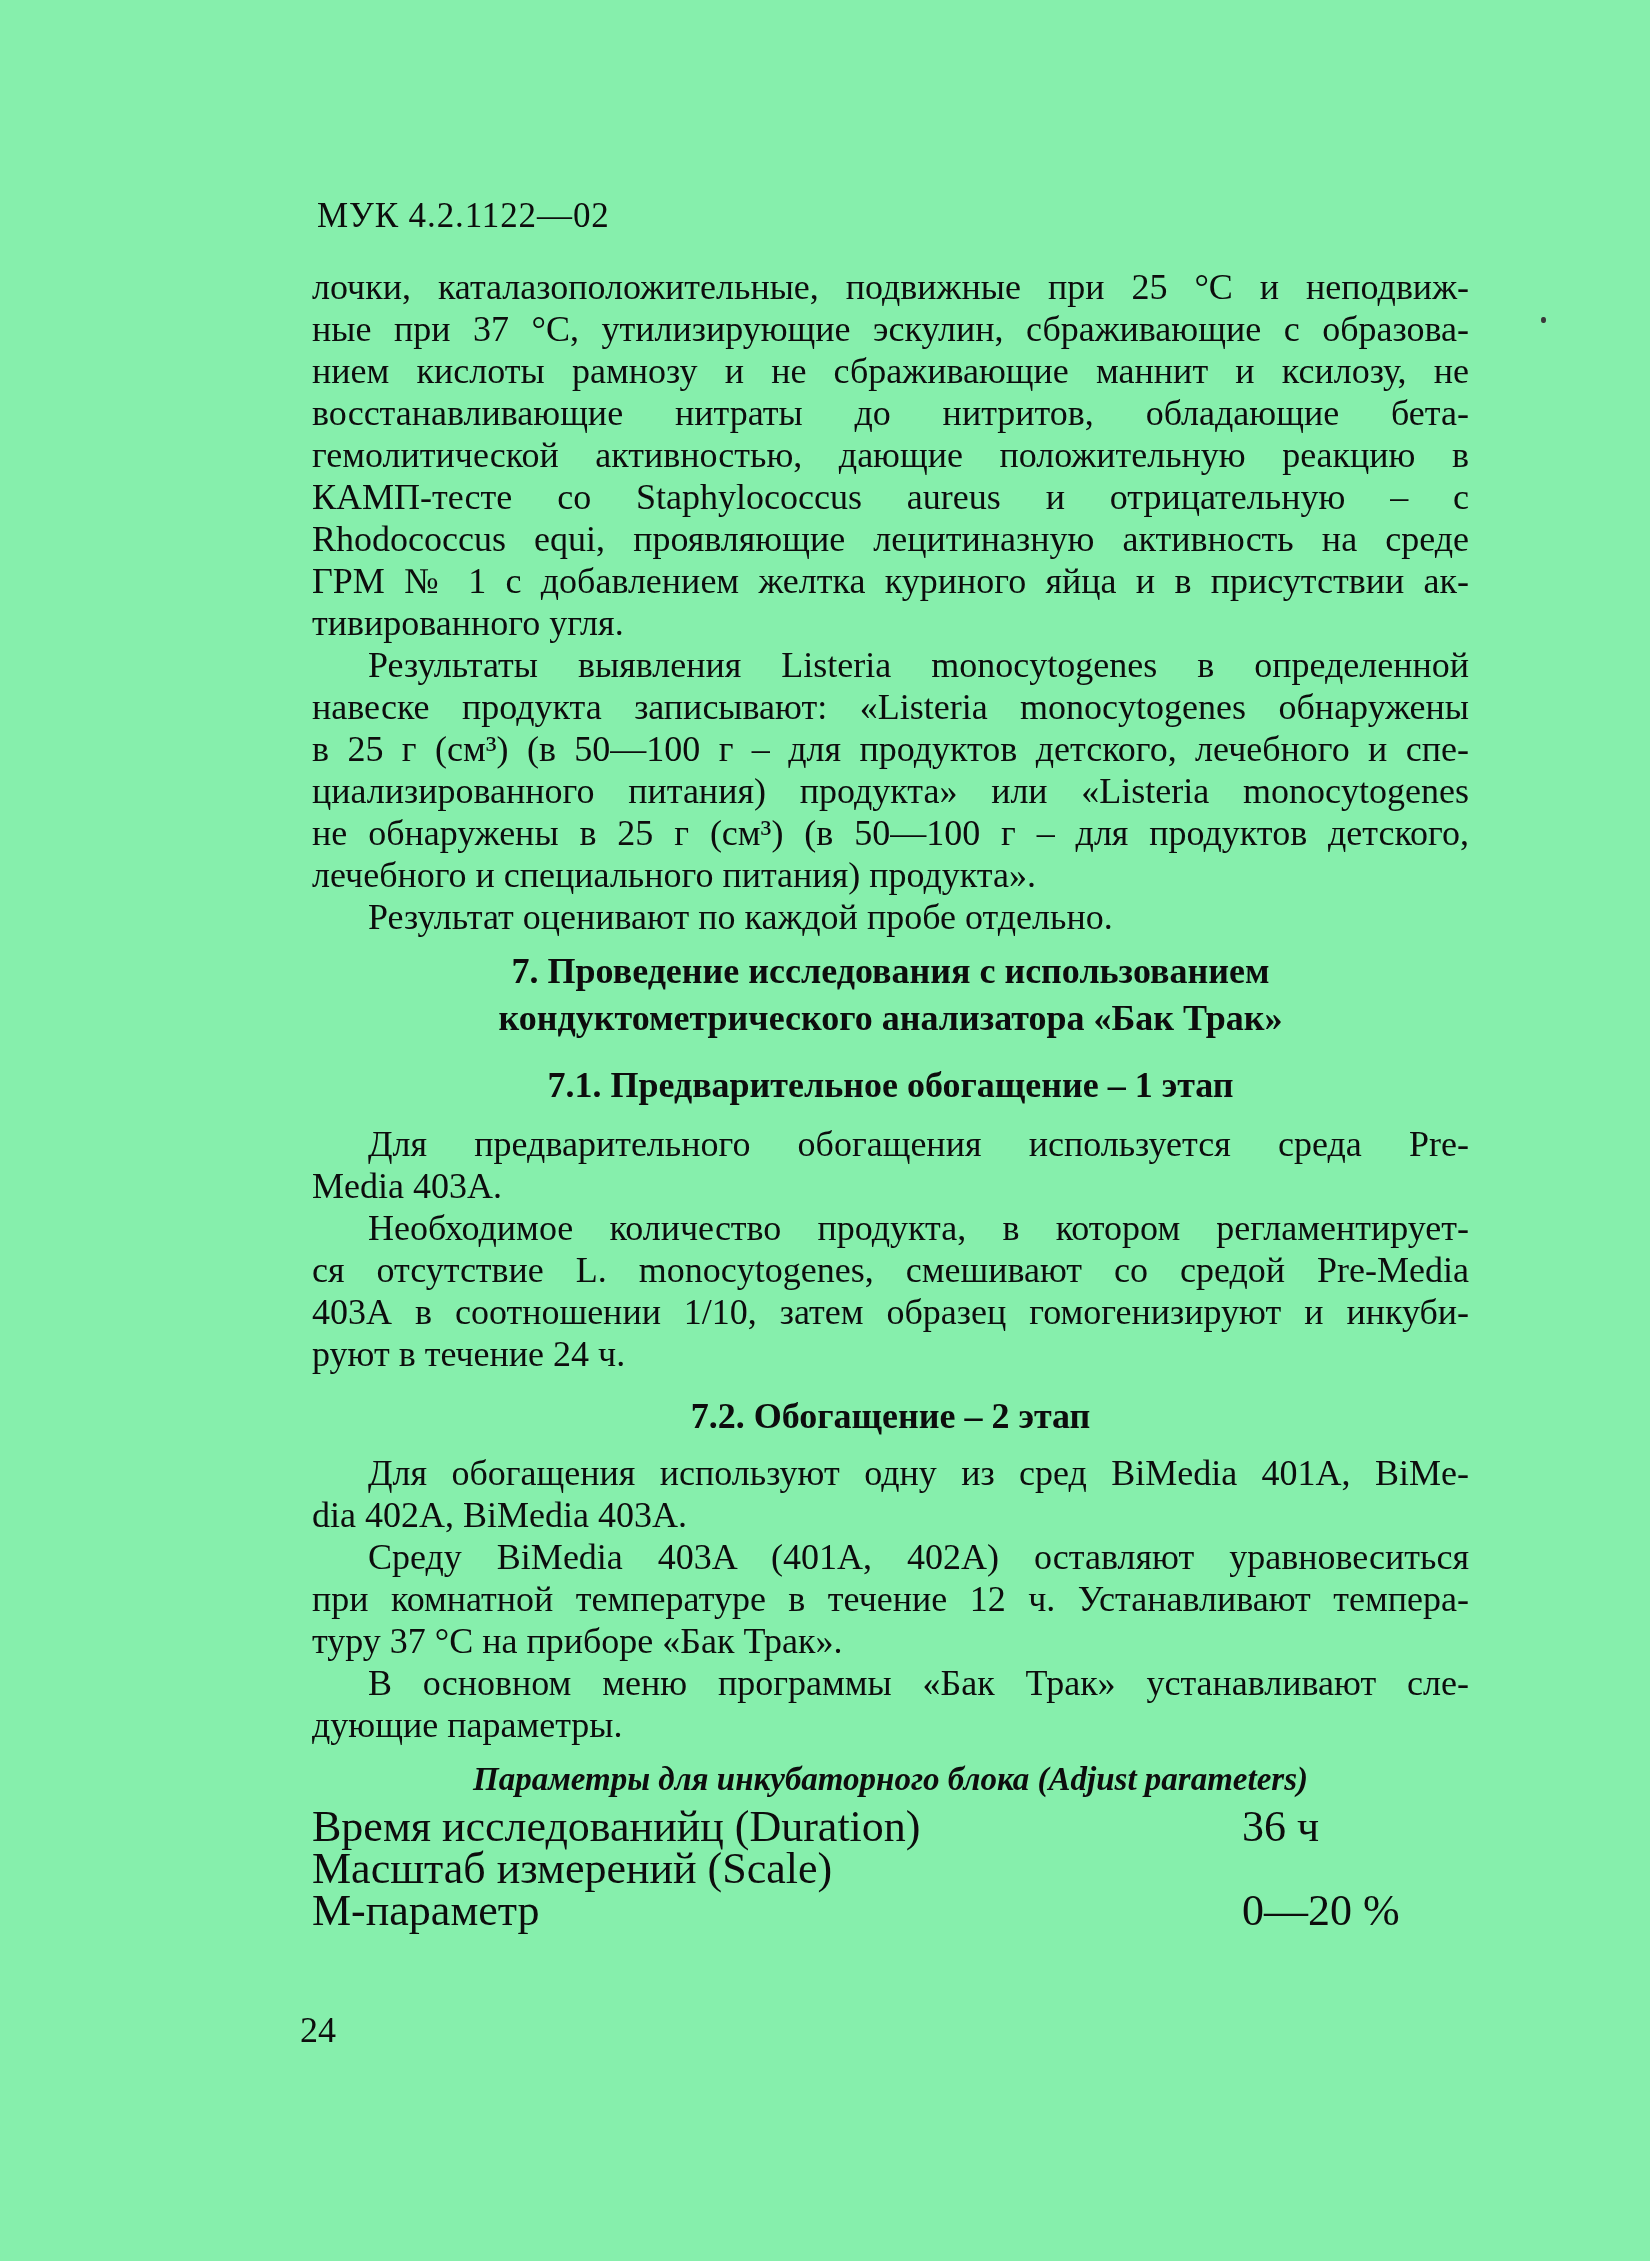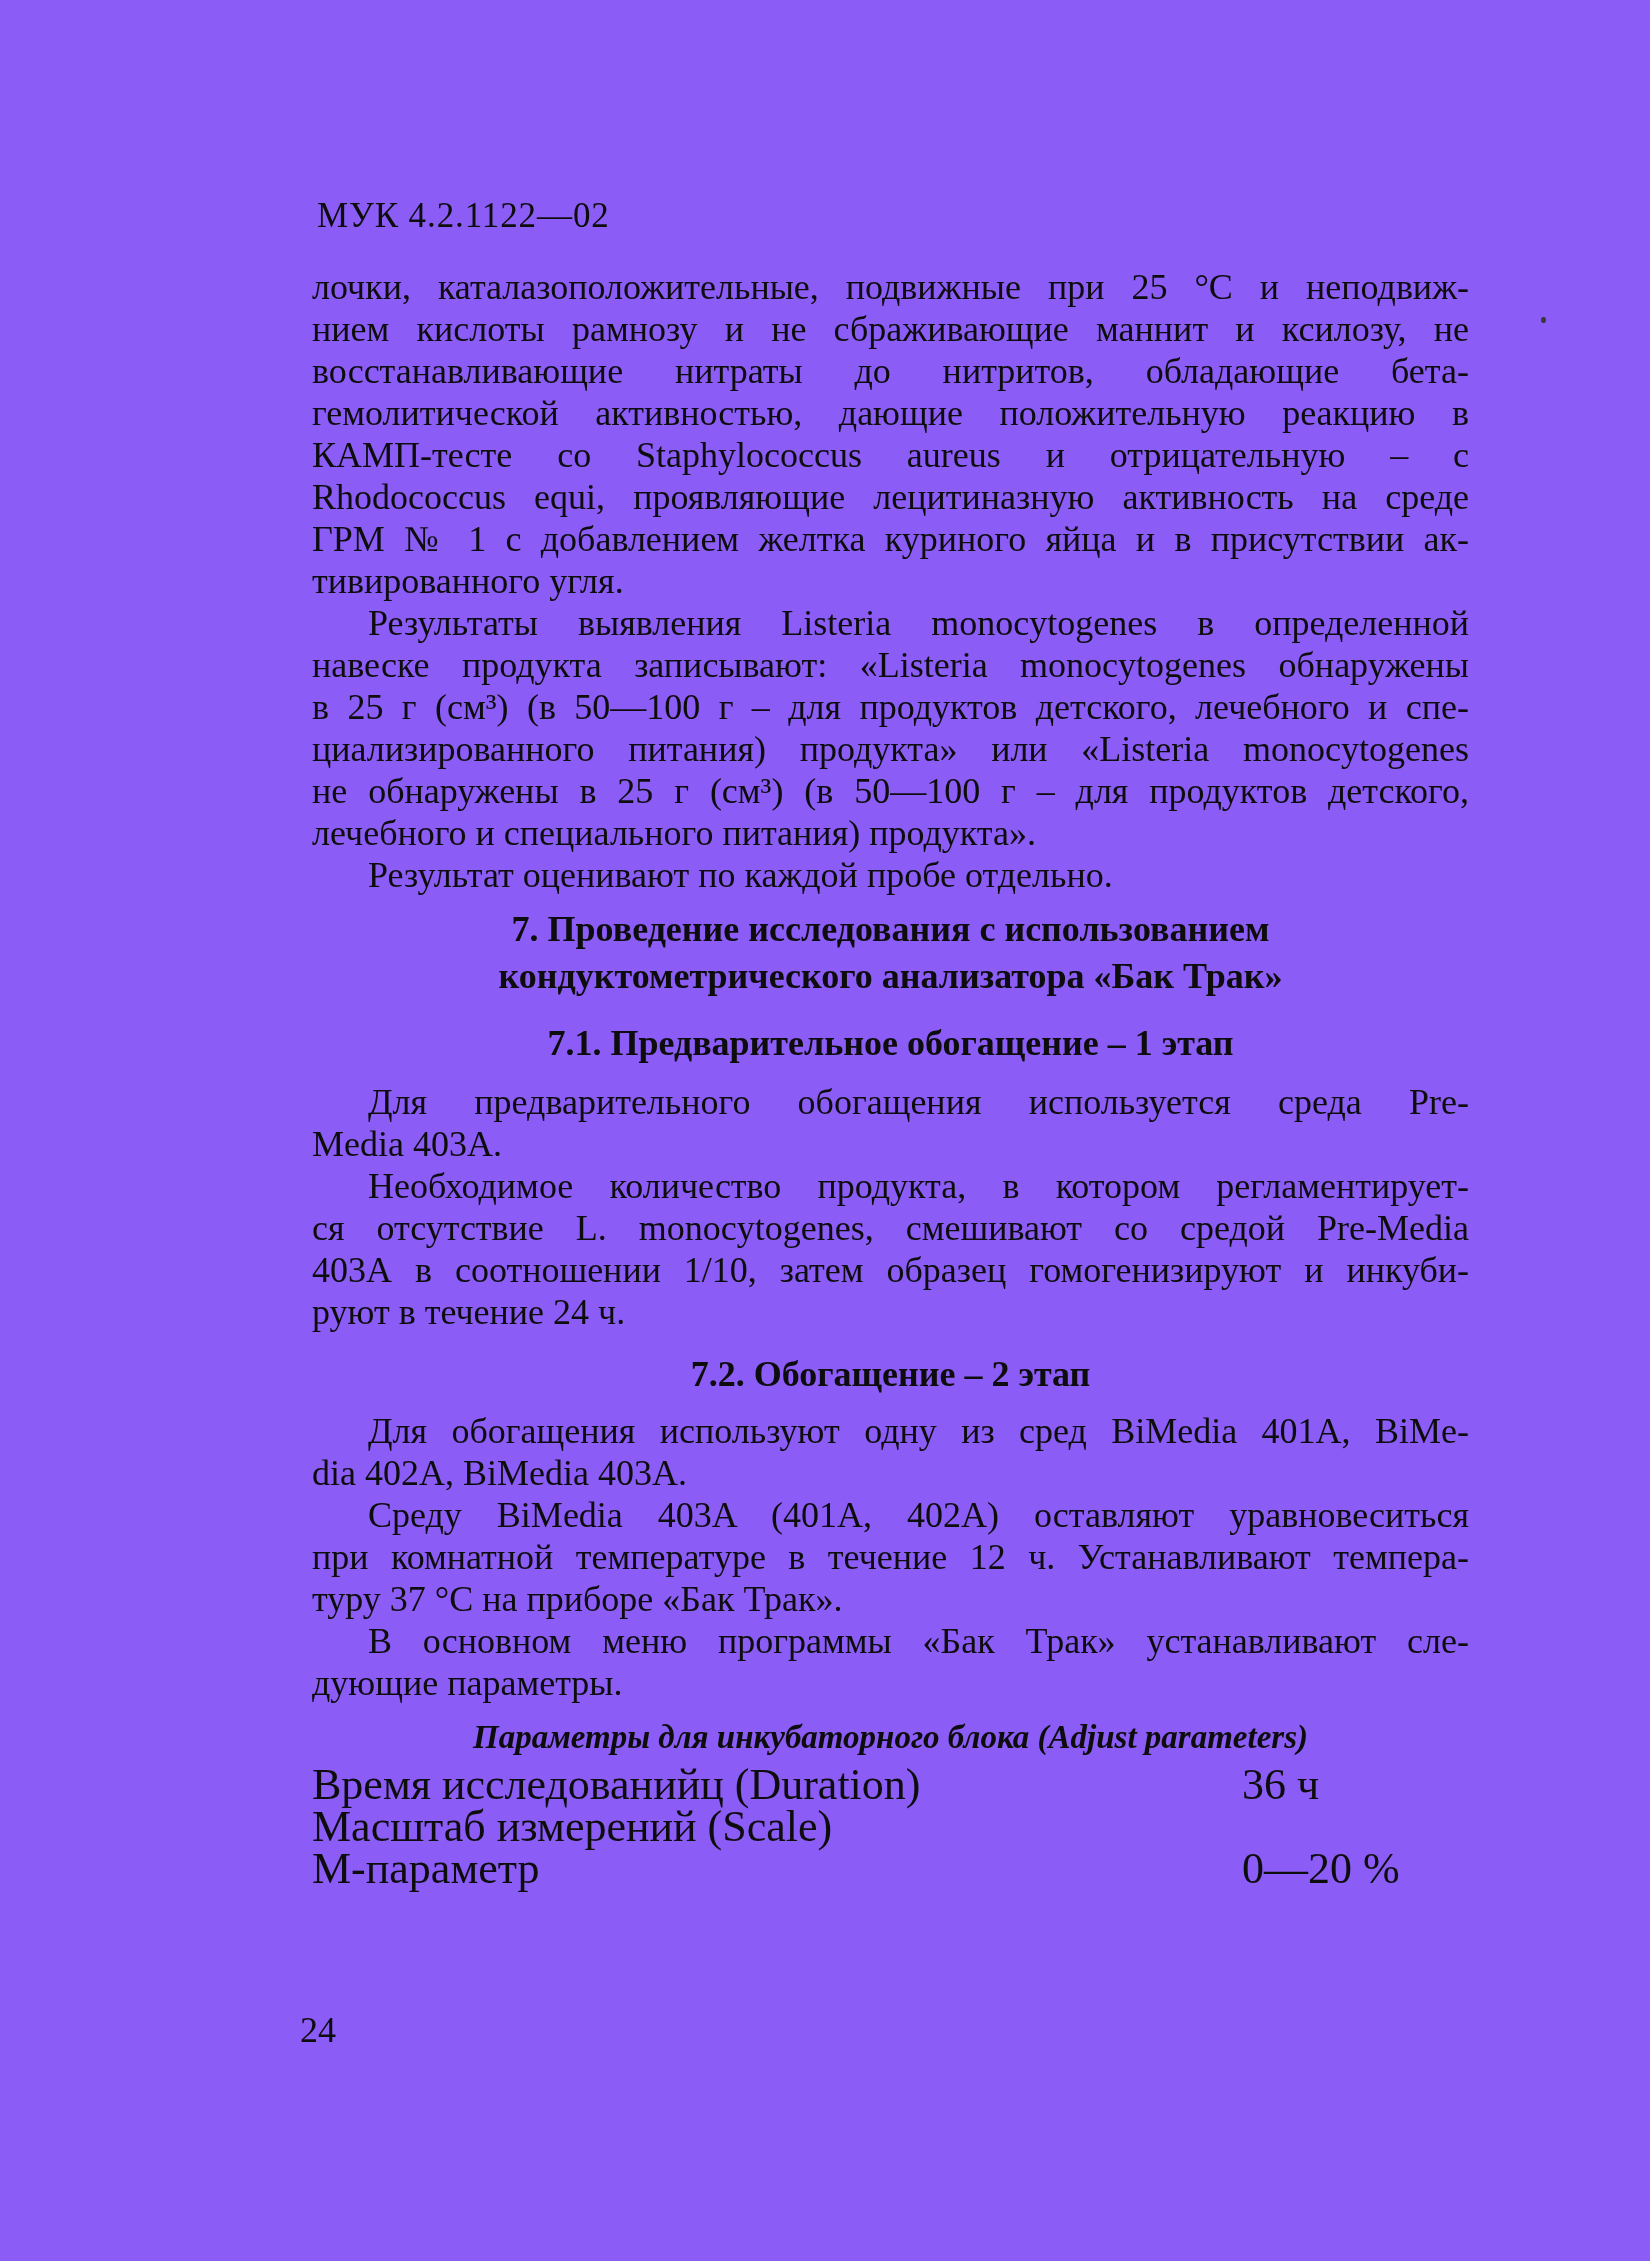--- a/index.html
+++ b/index.html
@@ -1,20 +1,20 @@
 <!DOCTYPE html>
 <html lang="ru" style="font-size:14.4px"><head>
 <meta charset="utf-8">
 <style>
   html,body{margin:0;padding:0;background:#ffffff;}
   .page{
     position:relative;
     width:1651px;
     height:2262px;
-    background:#8b5cf6;
+    background:#86efac;
     font-family:"Liberation Serif","DejaVu Serif",serif;
     color:#0d0d0d;
     overflow:hidden;
   }
   .running-header{
     position:absolute;
     left:317px;
     top:196px;
     font-size:35px;
     letter-spacing:0.9px;
@@ -105,20 +105,21 @@
 <div class="page">
 
   <div class="running-header">МУК 4.2.1122—02</div>
 
   <div class="speck"></div>
 
   <div class="column">
 
     <div class="para p1">
         <div class="line ln-first">лочки, каталазоположительные, подвижные при 25 °С и неподвиж-</div>
+        <div class="line">ные при 37 °С, утилизирующие эскулин, сбраживающие с образова-</div>
         <div class="line">нием кислоты рамнозу и не сбраживающие маннит и ксилозу, не</div>
         <div class="line">восстанавливающие нитраты до нитритов, обладающие бета-</div>
         <div class="line">гемолитической активностью, дающие положительную реакцию в</div>
         <div class="line">КАМП-тесте со Staphylococcus aureus и отрицательную – с</div>
         <div class="line">Rhodococcus equi, проявляющие лецитиназную активность на среде</div>
         <div class="line">ГРМ № 1 с добавлением желтка куриного яйца и в присутствии ак-</div>
         <div class="line ln-last">тивированного угля.</div>
       </div>
 
     <div class="para indent p2">

